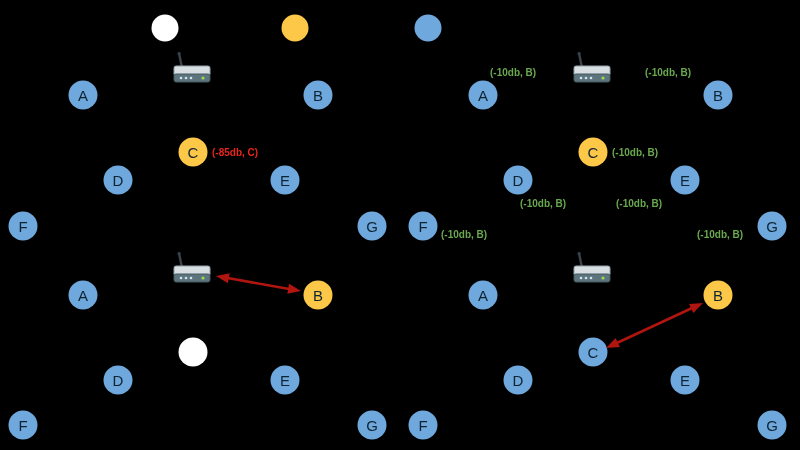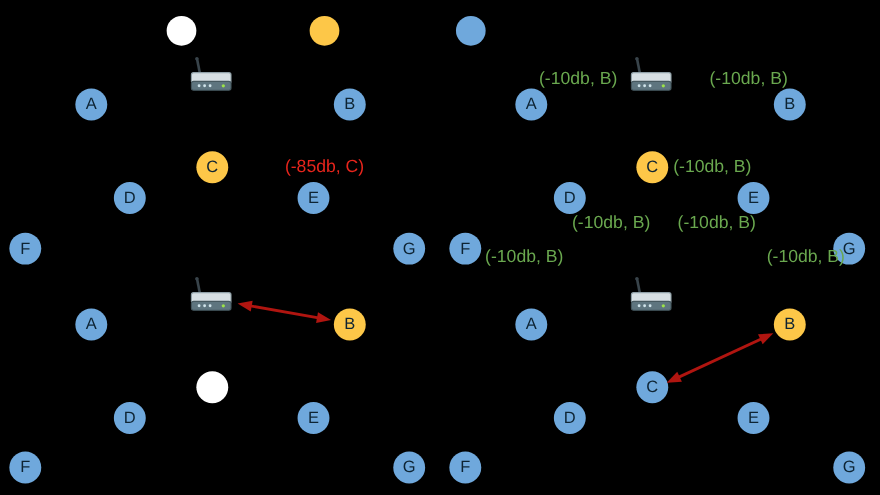--- a/index.html
+++ b/index.html
@@ -29,23 +29,24 @@
   }
   .marker {
     position: absolute;
     width: 27px;
     height: 27px;
     border-radius: 50%;
     transform: translate(-50%, -50%);
   }
   .annotation {
     position: absolute;
-    font-size: 16px;
+    font-size: 10px;
     white-space: nowrap;
     transform: translateY(-50%);
+    font-weight: bold;
   }
   .router {
     position: absolute;
     transform: translate(-50%, -50%);
     line-height: 0;
   }
   svg.overlay {
     position: absolute;
     left: 0;
     top: 0;
@@ -120,21 +121,21 @@
     <div class="node" style="left: 285px; top: 380px; background: rgb(111, 168, 220); color: rgb(14, 36, 51);">E</div>
     <div class="node" style="left: 23px; top: 425px; background: rgb(111, 168, 220); color: rgb(14, 36, 51);">F</div>
     <div class="node" style="left: 372px; top: 425px; background: rgb(111, 168, 220); color: rgb(14, 36, 51);">G</div>
     <div class="node" style="left: 483px; top: 295px; background: rgb(111, 168, 220); color: rgb(14, 36, 51);">A</div>
     <div class="node" style="left: 718px; top: 295px; background: rgb(253, 199, 72); color: rgb(14, 36, 51);">B</div>
     <div class="node" style="left: 593px; top: 352px; background: rgb(111, 168, 220); color: rgb(14, 36, 51);">C</div>
     <div class="node" style="left: 518px; top: 380px; background: rgb(111, 168, 220); color: rgb(14, 36, 51);">D</div>
     <div class="node" style="left: 685px; top: 380px; background: rgb(111, 168, 220); color: rgb(14, 36, 51);">E</div>
     <div class="node" style="left: 423px; top: 425px; background: rgb(111, 168, 220); color: rgb(14, 36, 51);">F</div>
     <div class="node" style="left: 772px; top: 425px; background: rgb(111, 168, 220); color: rgb(14, 36, 51);">G</div>
-    <span class="annotation" style="left: 212px; top: 152px; color: rgb(232, 37, 28); margin-left: 47px;">(-85db, C)</span>
+    <span class="annotation" style="left: 212px; top: 152px; color: rgb(232, 37, 28);">(-85db, C)</span>
     <span class="annotation" style="left: 490px; top: 72px; color: rgb(106, 168, 79);">(-10db, B)</span>
     <span class="annotation" style="left: 645px; top: 72px; color: rgb(106, 168, 79);">(-10db, B)</span>
     <span class="annotation" style="left: 612px; top: 152px; color: rgb(106, 168, 79);">(-10db, B)</span>
     <span class="annotation" style="left: 520px; top: 203px; color: rgb(106, 168, 79);">(-10db, B)</span>
     <span class="annotation" style="left: 616px; top: 203px; color: rgb(106, 168, 79);">(-10db, B)</span>
     <span class="annotation" style="left: 441px; top: 234px; color: rgb(106, 168, 79);">(-10db, B)</span>
     <span class="annotation" style="left: 697px; top: 234px; color: rgb(106, 168, 79);">(-10db, B)</span>
     <svg width="800" height="450" class="overlay">
       <line x1="224.86305202936143" y1="277.5640680051814" x2="292.1369479706386" y2="289.4359319948186" stroke="#b01510" stroke-width="2.6"></line>
       <polygon points="301,291 289.0667404049121,283.8168728650927 287.32888706582156,293.66470845327206" fill="#b01510"></polygon>

